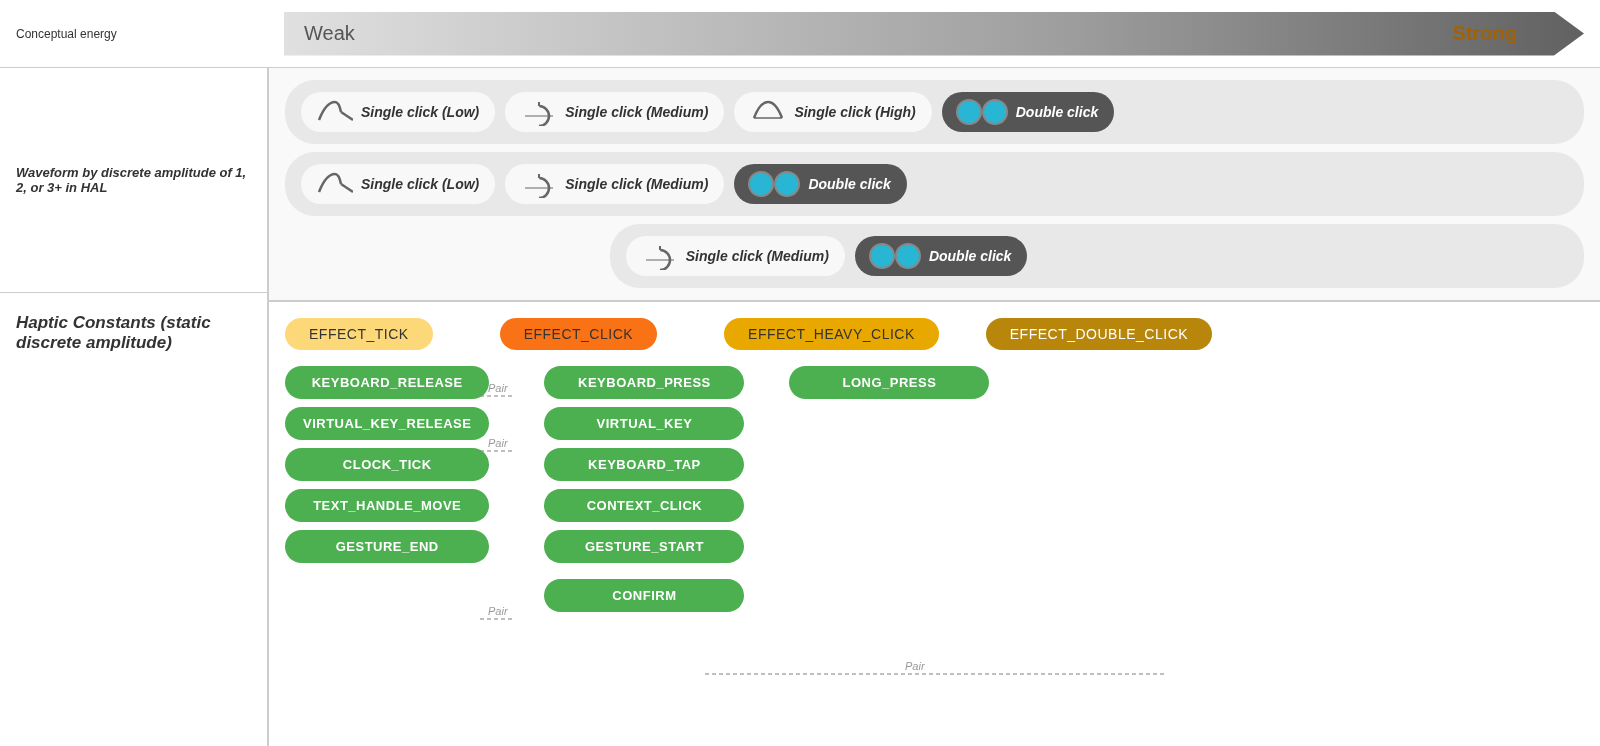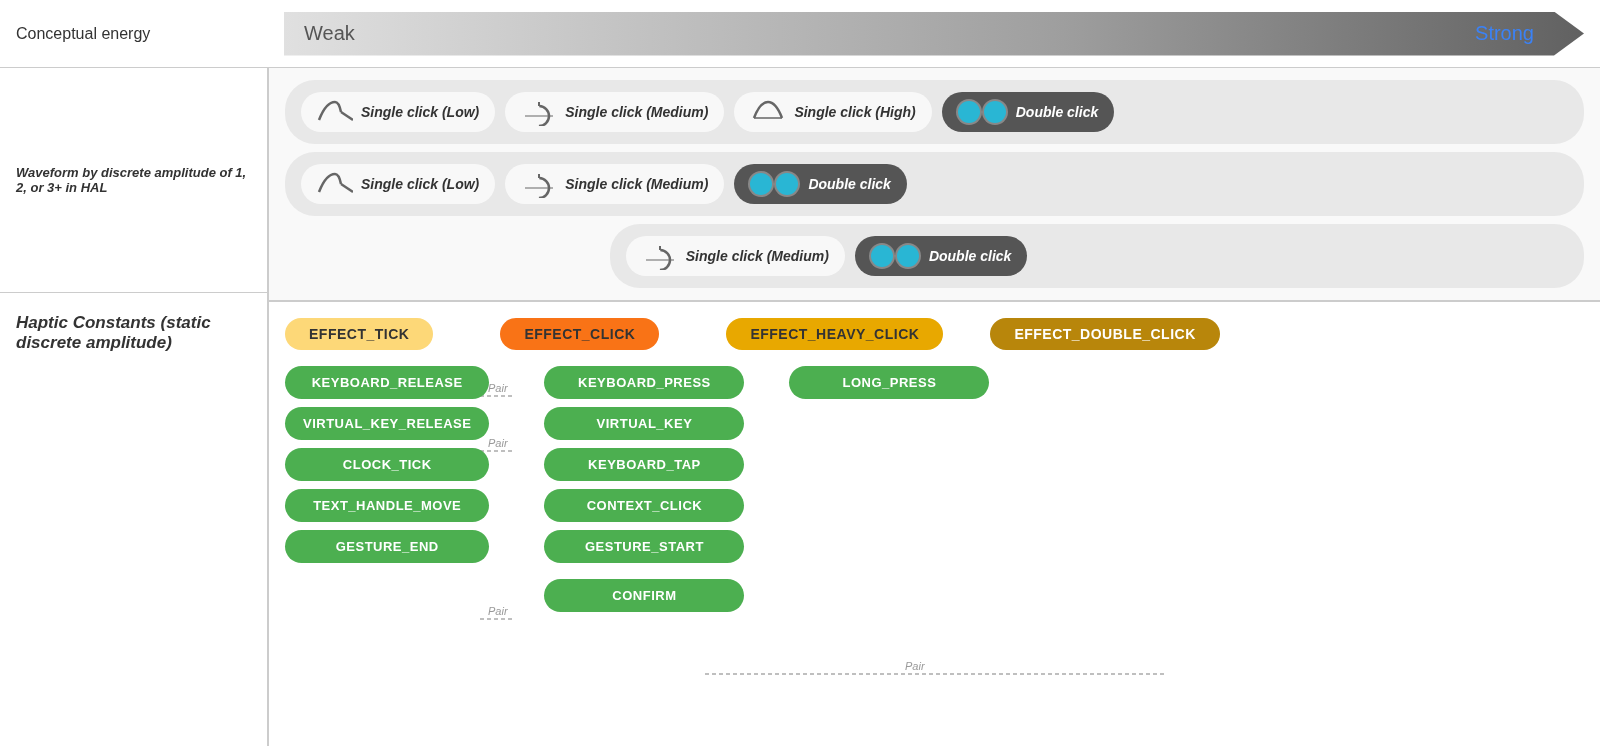--- a/index.html
+++ b/index.html
@@ -23,21 +23,21 @@
     .top-row {
       display: flex;
       align-items: center;
       height: 68px;
       border-bottom: 1px solid #ccc;
     }
 
     .left-label {
       width: 268px;
       padding: 10px 16px;
-      font-size: 16px;
+      font-size: 12px;
       color: #333;
       flex-shrink: 0;
     }
 
     .energy-bar-container {
       flex: 1;
       height: 100%;
       display: flex;
       align-items: center;
       padding: 12px 16px;
@@ -64,24 +64,24 @@
       position: absolute;
       left: 20px;
       font-size: 20px;
       color: #555;
       font-weight: normal;
       z-index: 2;
     }
 
     .energy-strong {
       position: absolute;
-      right: 50px;
+      right: 67px;
       font-size: 20px;
-      color: #3b82f6;
-      font-weight: normal;
+      color: #a16207;
+      font-weight: bold;
       z-index: 2;
     }
 
     
     .content-area {
       display: flex;
       flex: 1;
     }
 
     .content-left-label {
@@ -193,21 +193,21 @@
     .effects-row {
       display: flex;
       gap: 12px;
       margin-bottom: 6px;
     }
 
     .effect-btn {
       border-radius: 25px;
       padding: 8px 24px;
       font-size: 14px;
-      font-weight: bold;
+      font-weight: normal;
       border: none;
       cursor: pointer;
       letter-spacing: 0.5px;
     }
 
     .effect-tick { background: #fdd878; color: #333; }
     .effect-click { background: #f97316; color: #333; }
     .effect-heavy { background: #e8a800; color: #333; }
     .effect-double { background: #b8860b; color: #fff; }
 

